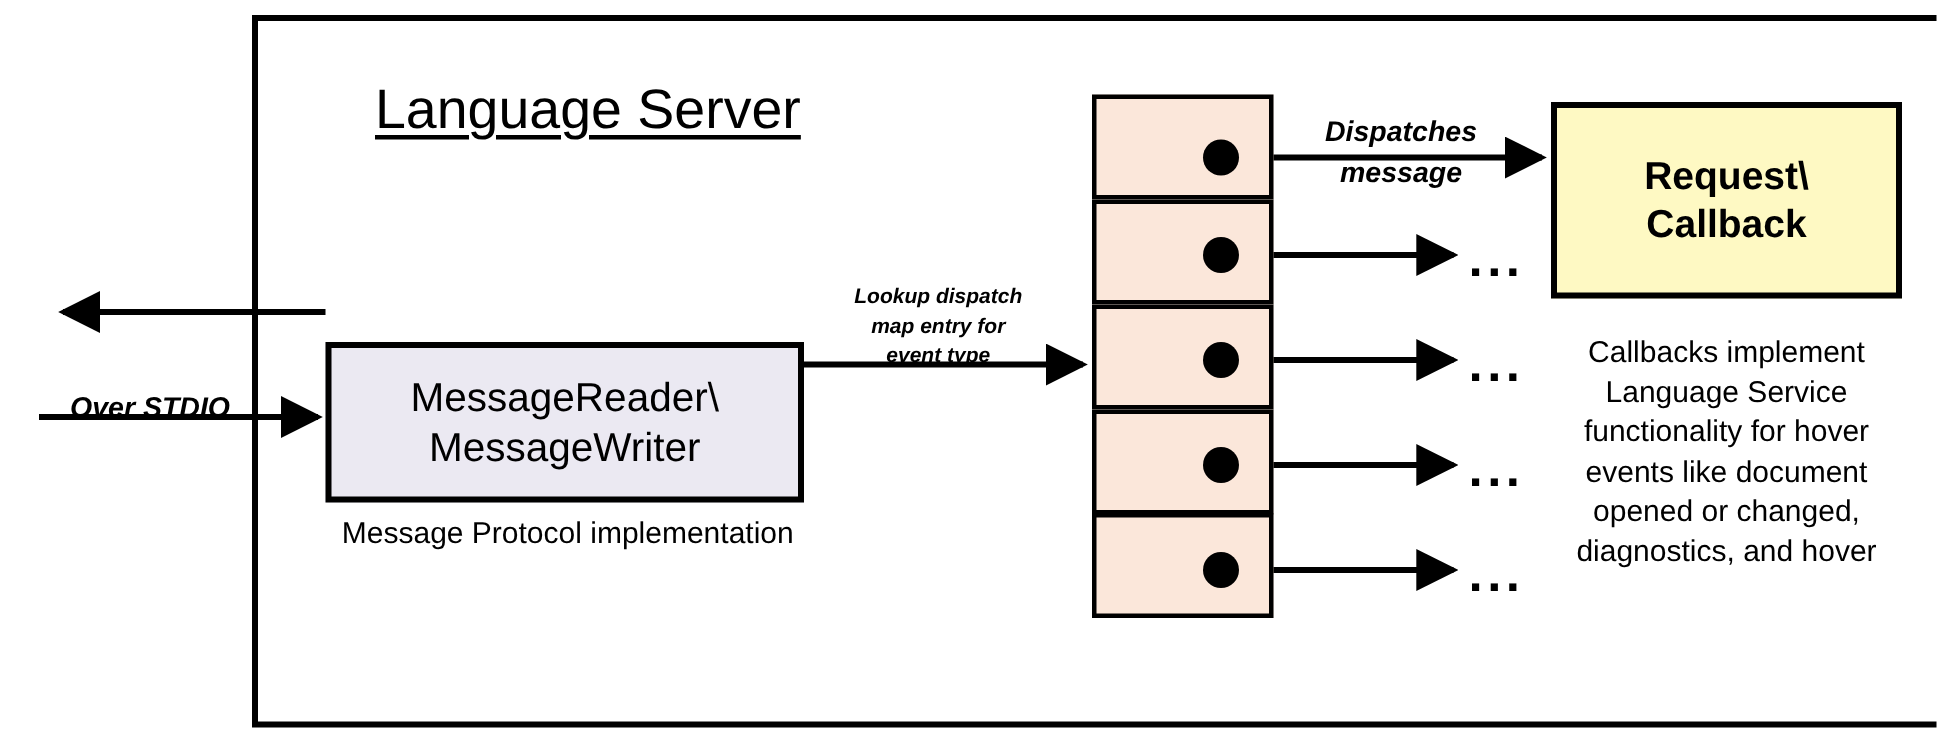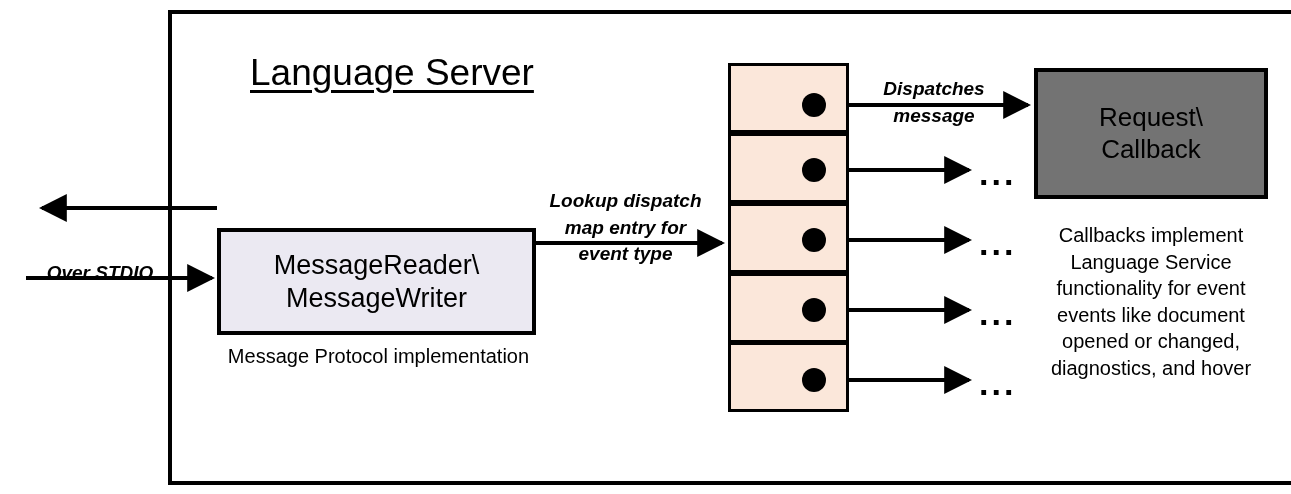--- a/index.html
+++ b/index.html
@@ -24,40 +24,40 @@
       background:#ebe9f2;border:4px solid #000;box-sizing:border-box;
       display:flex;align-items:center;justify-content:center;
       font-size:27px;line-height:1.22;}
   #reader-caption{left:190px;top:307px;width:345px;font-size:20px;line-height:1.3;}
 
   
   #jsonrpc-label{left:14px;top:224px;width:140px;font-size:19px;
       font-style:italic;font-weight:bold;line-height:1.35;}
 
   
-  #lookup-label{left:512px;top:152px;width:195px;font-size:19px;
+  #lookup-label{left:512px;top:152px;width:195px;font-size:14px;
       font-style:italic;font-weight:bold;line-height:1.4;}
 
   
   #dispatch-map{left:712px;top:63px;width:121px;height:349px;}
   .dm-cell{position:absolute;left:0;width:121px;height:70px;
       background:#fbe7da;border:3px solid #000;box-sizing:border-box;}
   .dm-dot{position:absolute;width:24px;height:24px;border-radius:50%;
       background:#000;left:74px;}
   #dispatch-caption{left:640px;top:421px;width:290px;font-size:21px;line-height:1.33;}
 
   
   #dispatches-label{left:833px;top:40px;width:170px;font-size:19px;
       font-style:italic;font-weight:bold;line-height:1.4;}
 
   
   #callback-box{left:1018px;top:32px;width:234px;height:131px;
-      background:#737373;border:4px solid #000;box-sizing:border-box;
+      background:#fef9c3;border:4px solid #000;box-sizing:border-box;
       display:flex;align-items:center;justify-content:center;
-      font-size:26px;line-height:1.22;}
+      font-size:26px;line-height:1.22;font-weight:bold;}
   #callback-caption{left:1010px;top:186px;width:250px;font-size:20px;line-height:1.33;}
 
   
   .ellipsis{position:absolute;font-size:34px;font-weight:bold;letter-spacing:3px;
       line-height:1;color:#000;}
 </style>
 </head>
 <body>
 
 <div class="stage">
@@ -151,19 +151,19 @@
 
   <div class="abs ctr" id="callback-box">
     <div>
       <div>Request\</div>
       <div>Callback</div>
     </div>
   </div>
   <div class="abs ctr" id="callback-caption">
     <div>Callbacks implement</div>
     <div>Language Service</div>
-    <div>functionality for event</div>
+    <div>functionality for hover</div>
     <div>events like document</div>
     <div>opened or changed,</div>
     <div>diagnostics, and hover</div>
   </div>
 
 </div>
 
 </body></html>

